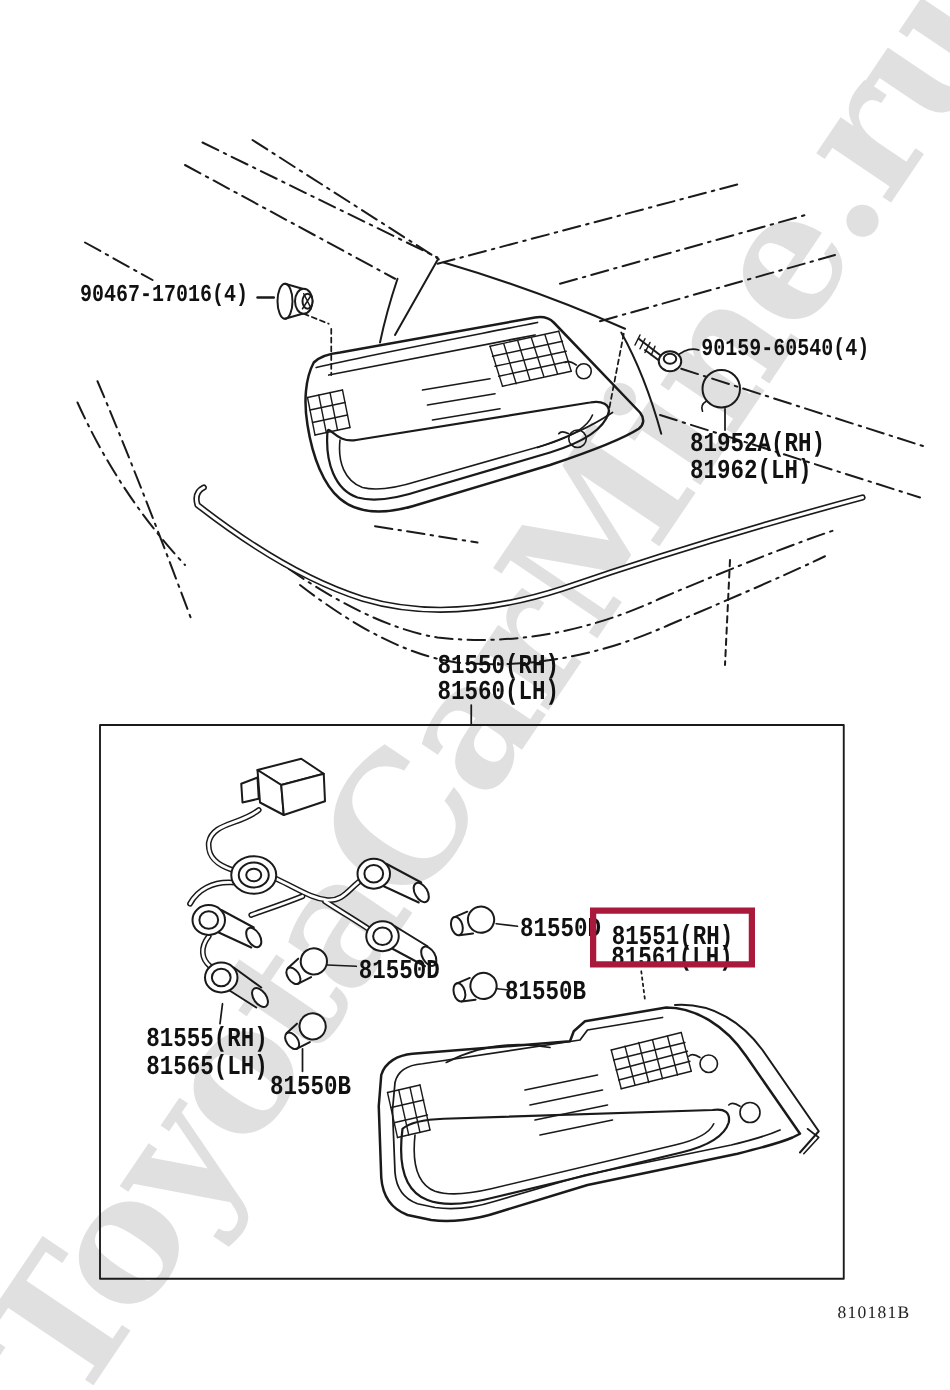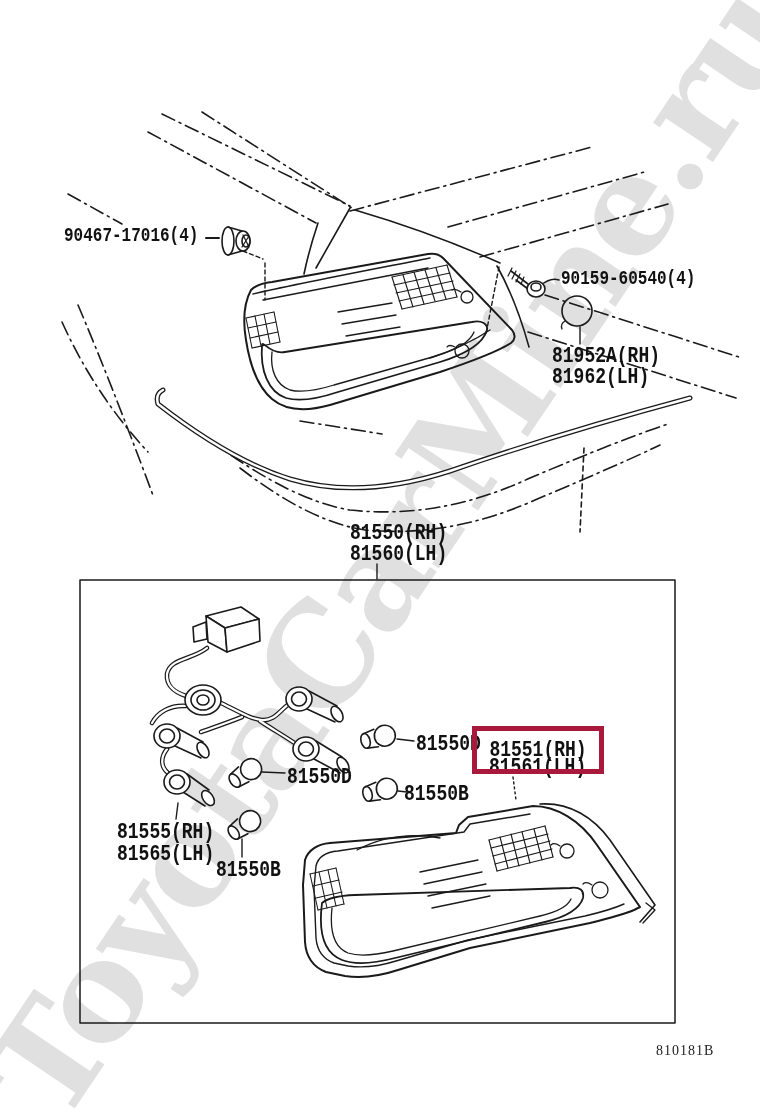--- a/index.html
+++ b/index.html
@@ -244,14 +244,14 @@
   <div class="plabel" style="left:489px;top:755px;z-index:2">81561(LH)</div>
   <div class="hlbox" style="left: 472px; top: 726px; width: 122px; height: 38px; border-color: rgb(168, 25, 60);">
     <span class="plabel-inline">81551(RH)</span>
   </div>
   <div class="plabel" style="left:287px;top:765px">81550D</div>
   <div class="plabel" style="left:404px;top:782px">81550B</div>
   <div class="plabel" style="left:117px;top:820px">81555(RH)</div>
   <div class="plabel" style="left:117px;top:842px">81565(LH)</div>
   <div class="plabel" style="left:216px;top:858px">81550B</div>
 
-  <div class="diagcode" style="left:656px;top:1043px">810181B</div>
+  <div class="diagcode" style="left:670px;top:1043px">810181B</div>
 </div>
 
 </body></html>

